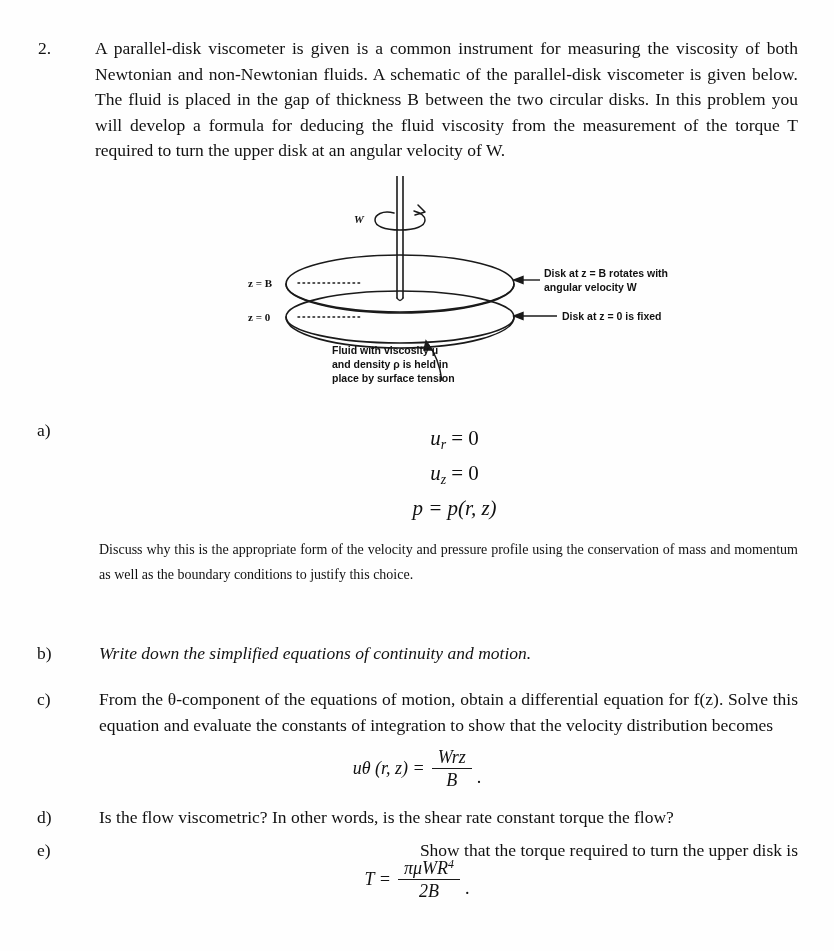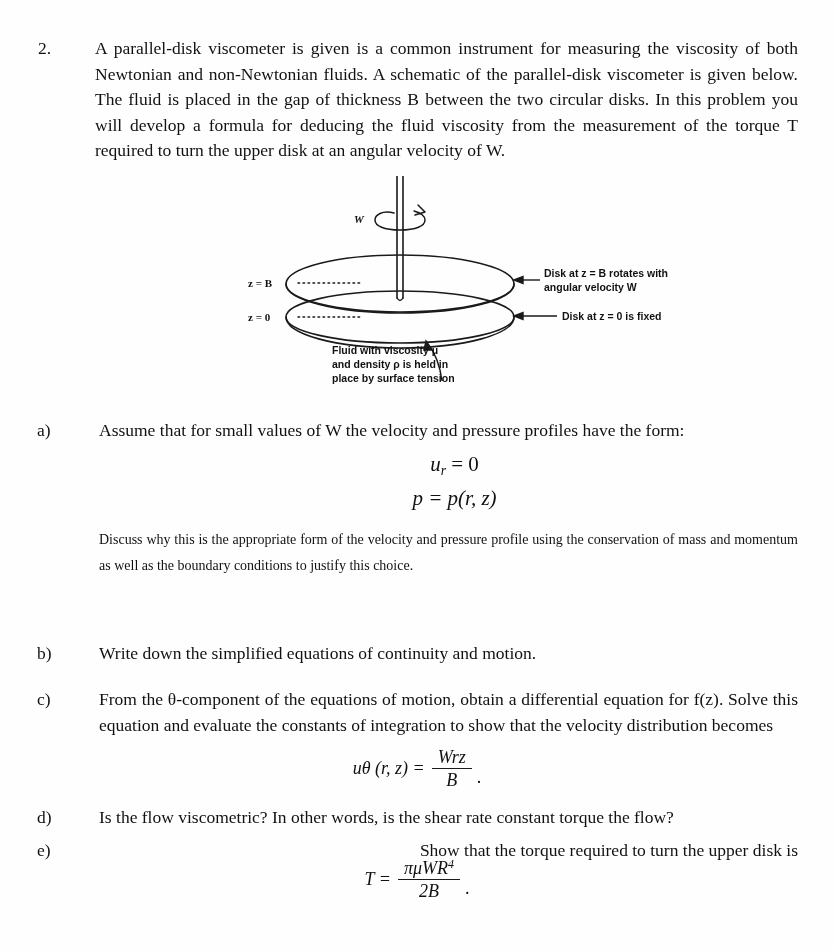--- a/index.html
+++ b/index.html
@@ -84,21 +84,21 @@
 
   .after-eq {
     font-size: 14px;
     line-height: 25.5px;
     text-align: justify;
     margin-top: 8px;
   }
 
   
   #part-b { left: 37px; top: 641px; width: 761px; }
-  #part-b .qbody { width: 699px; }
+  #part-b .qbody { width: 699px; font-style: italic; }
   #part-c { left: 37px; top: 687px; width: 761px; }
   #part-c .qbody { width: 699px; }
   #part-d { left: 37px; top: 805px; width: 761px; }
   #part-d .qbody { width: 699px; }
   #part-e { left: 37px; top: 838px; width: 761px; }
   #part-e .qbody { width: 699px; text-align: right; }
 
   
   .displayeq {
     position: absolute;
@@ -212,25 +212,28 @@
 
       <text class="dg-sans" x="100" y="178" fill="#111111">Fluid with viscosity μ</text>
       <text class="dg-sans" x="100" y="192" fill="#111111">and density ρ is held in</text>
       <text class="dg-sans" x="100" y="206" fill="#111111">place by surface tension</text>
     </svg>
   </div>
 
   <div class="qblock" id="part-a">
     <div class="qlabel">a)</div>
     <div class="qbody">
-      <div>Assume that for small values of W the velocity and pressure profiles have the form:</div>
 
       <div class="eqlist">
         <div class="eqrow">
           <i class="eq-italic">u</i><sub class="s">r</sub>
+          <span>= 0</span>
+        </div>
+        <div class="eqrow">
+          <i class="eq-italic">u</i><sub class="s">z</sub>
           <span>= 0</span>
         </div>
         <div class="eqrow">
           <i class="eq-italic">p</i><sub class="s"></sub>
           <i class="eq-italic">= p(r, z)</i>
         </div>
       </div>
 
       <div class="after-eq">Discuss why this is the appropriate form of the velocity and pressure profile using the conservation of mass and momentum as well as the boundary conditions to justify this choice.</div>
     </div>

